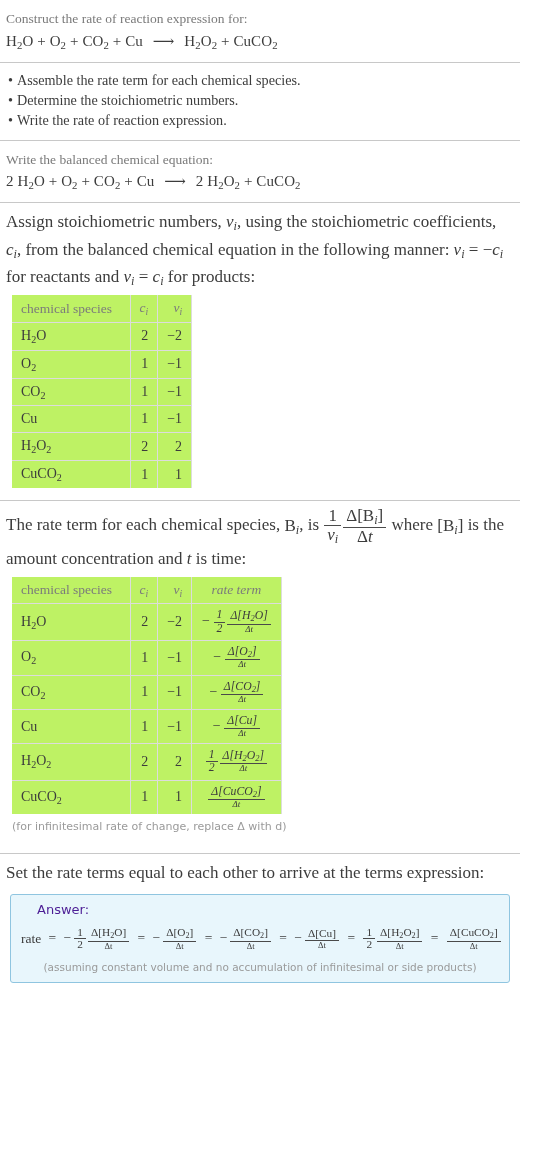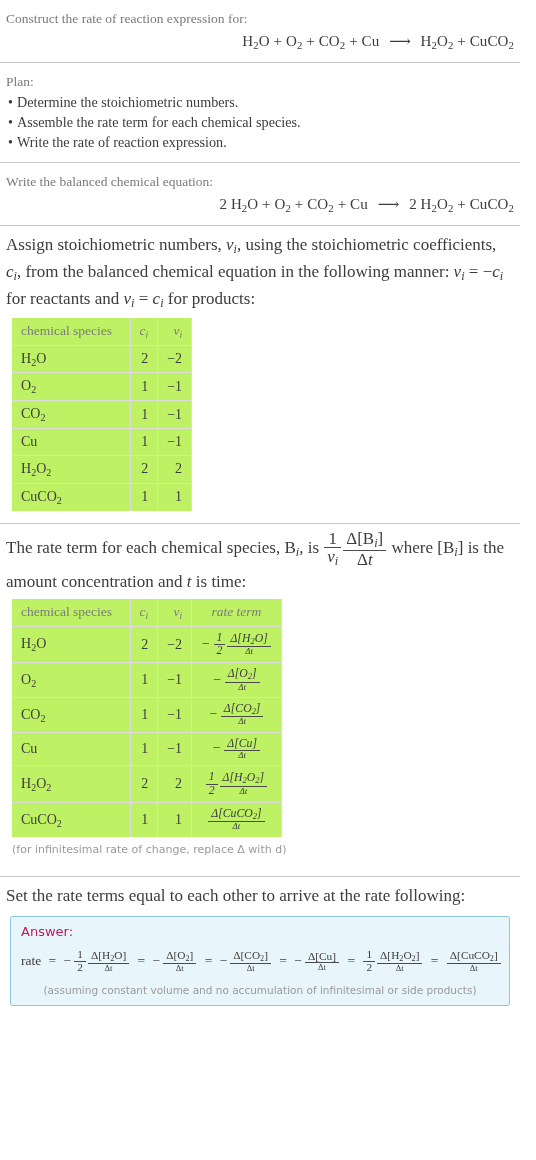--- a/index.html
+++ b/index.html
@@ -18,21 +18,21 @@
   .section { padding: 6px 6px 8px 6px; }
   hr.div {
     border: none;
     border-top: 1px solid #c8c8c8;
     margin: 0;
     height: 0;
   }
 
   .muted { color: #7a7a7a; }
   .line { margin: 3px 0; line-height: 1.45; }
-  .eq { font-size: 15px; margin-bottom: 3px; letter-spacing: .1px; text-align: right; }
+  .eq { font-size: 15px; margin-bottom: 3px; letter-spacing: .1px; }
   .plan-item { margin: 3px 0 3px 2px; font-size: 14.2px; }
   .bullet { margin-right: 4px; }
 
   sub { font-size: .72em; vertical-align: -0.28em; }
   i, .ital { font-style: italic; }
   .arrow { padding: 0 6px; font-size: 15px; }
 
   .para { font-size: 17px; line-height: 1.55; }
 
   
@@ -91,22 +91,23 @@
   .answer-box {
     margin: 7px 4px 6px 4px;
     background: #e8f6fc;
     border: 1px solid #8fc5e0;
     border-radius: 3px;
     padding: 7px 10px 9px 10px;
   }
   .answer-label {
     font-family: "DejaVu Sans", "Liberation Sans", sans-serif;
     font-size: 13px;
-    color: #be185d;
+    color: #4c1d95;
     margin-bottom: 8px;
+    margin-left: 16px;
   }
   .answer-expr {
     font-size: 13.5px;
     text-align: center;
     padding: 2px 0 6px 0;
     white-space: nowrap;
   }
   .answer-expr .eqs { padding: 0 4px; }
   .assume {
     color: #9a9a9a;
@@ -134,26 +135,25 @@
       <span class="arrow">⟶</span>
       <span>H<sub>2</sub>O<sub>2</sub></span>
       <span> + </span>
       <span>CuCO<sub>2</sub></span>
     </div>
   </div>
 
   <hr class="div">
 
   <div class="section">
-    <div class="line muted">Plan:</div>
+    <div class="plan-item">
+      <span class="bullet">•</span><span>Assemble the rate term for each chemical species.</span>
+    </div>
     <div class="plan-item">
       <span class="bullet">•</span><span>Determine the stoichiometric numbers.</span>
-    </div>
-    <div class="plan-item">
-      <span class="bullet">•</span><span>Assemble the rate term for each chemical species.</span>
     </div>
     <div class="plan-item">
       <span class="bullet">•</span><span>Write the rate of reaction expression.</span>
     </div>
   </div>
 
   <hr class="div">
 
   <div class="section">
     <div class="line muted">Write the balanced chemical equation:</div>
@@ -309,21 +309,21 @@
         </tr>
       </tbody>
     </table>
 
     <div class="note">(for infinitesimal rate of change, replace Δ with d)</div>
   </div>
 
   <hr class="div">
 
   <div class="section">
-    <div class="para">Set the rate terms equal to each other to arrive at the rate following:</div>
+    <div class="para">Set the rate terms equal to each other to arrive at the terms expression:</div>
 
     <div class="answer-box">
       <div class="answer-label">Answer:</div>
       <div class="answer-expr">
         <span>rate</span>
         <span class="eqs">=</span>
         <span class="neg">−</span><span class="frac fs-small"><span class="top">1</span><span class="bot">2</span></span><span class="frac fs-small"><span class="top">Δ[H<sub>2</sub>O]</span><span class="bot fs-xs">Δt</span></span>
         <span class="eqs">=</span>
         <span class="neg">−</span><span class="frac fs-small"><span class="top">Δ[O<sub>2</sub>]</span><span class="bot fs-xs">Δt</span></span>
         <span class="eqs">=</span>

